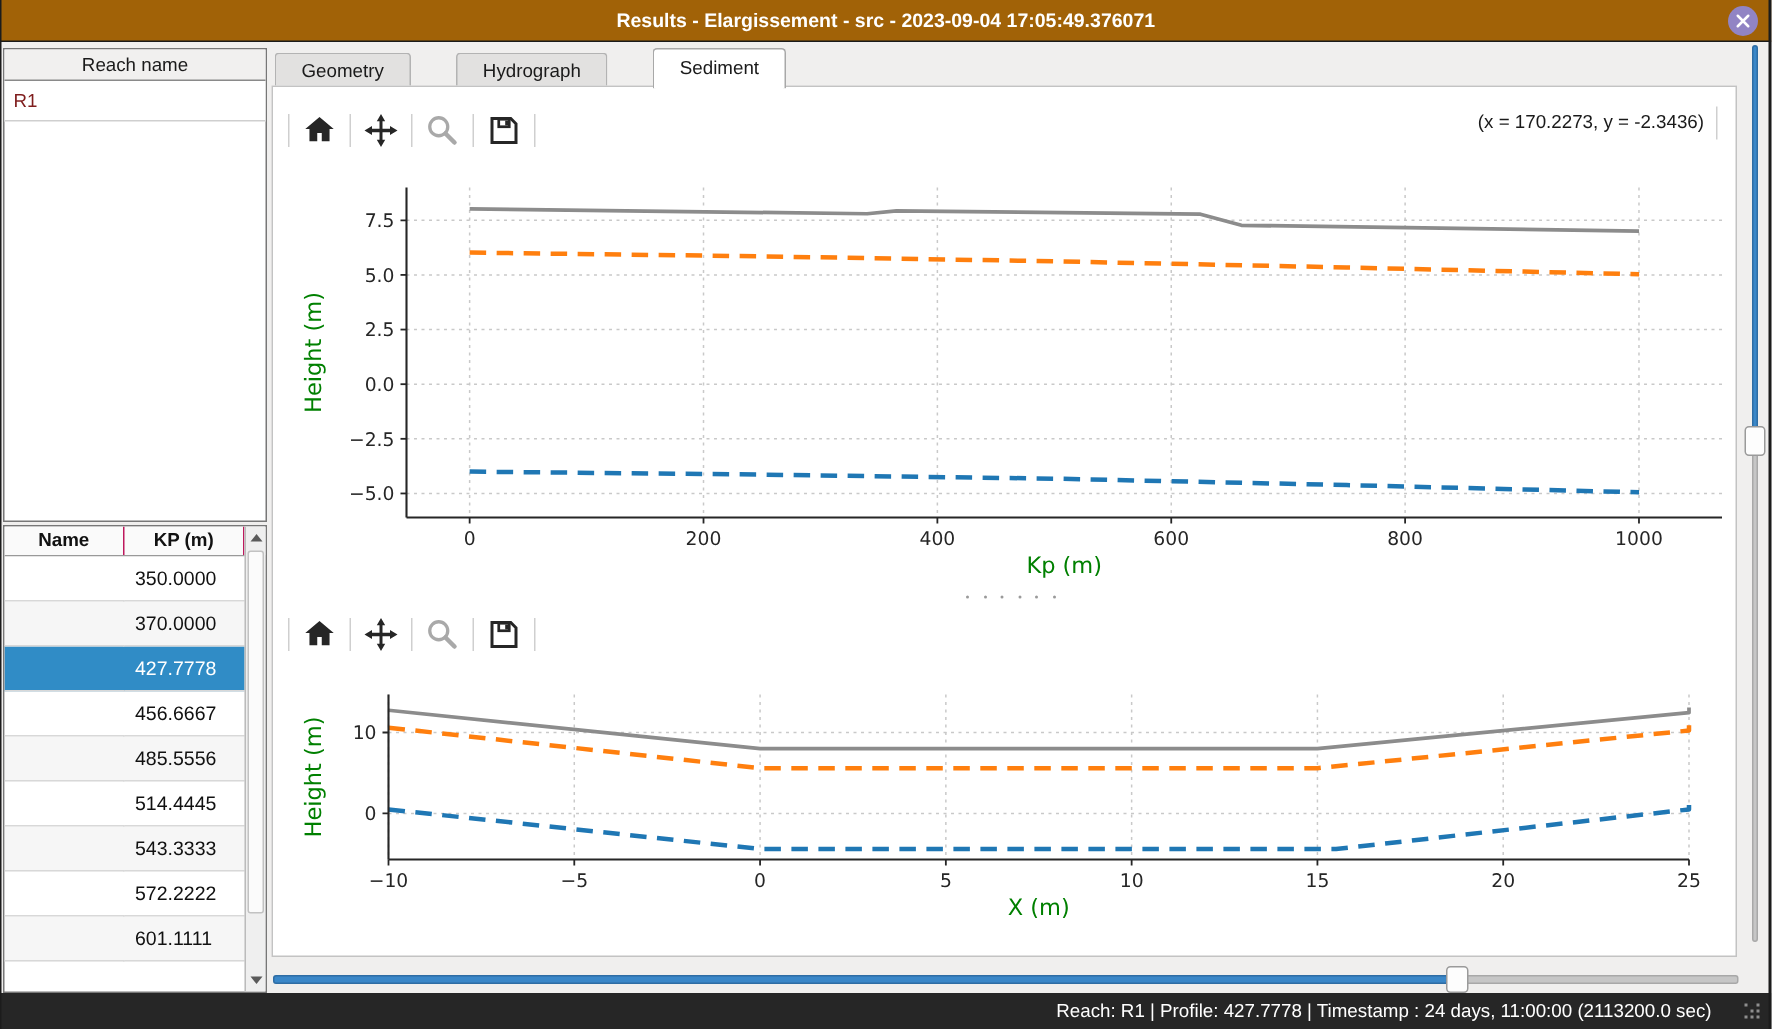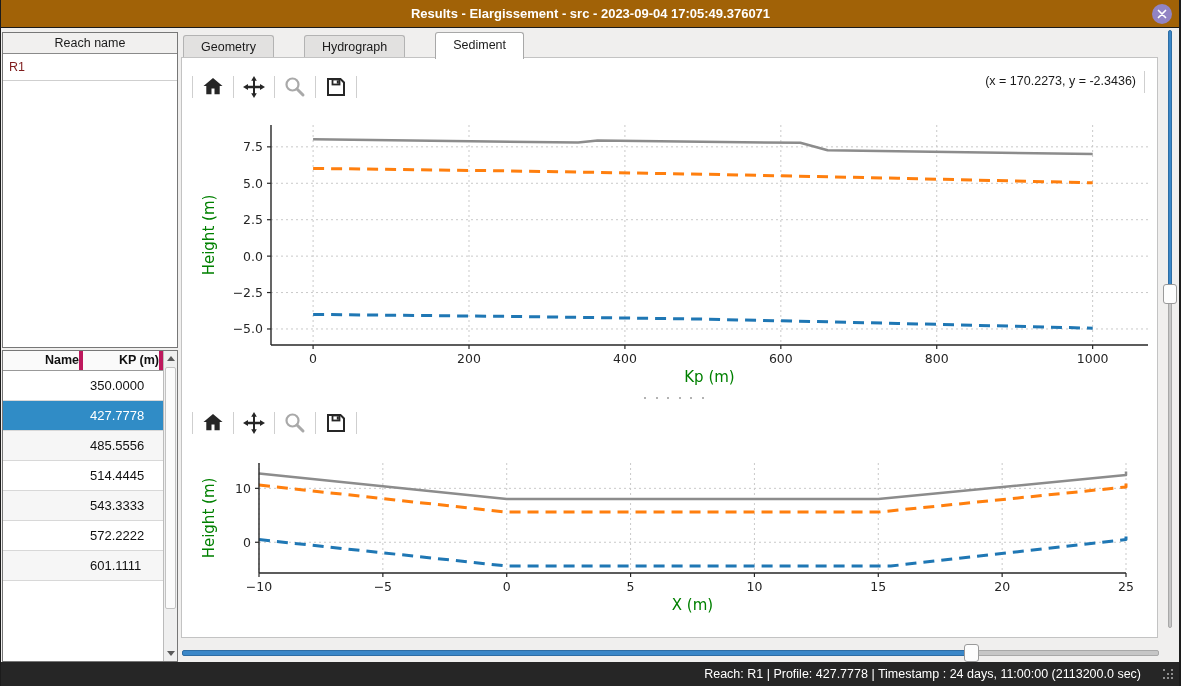--- a/index.html
+++ b/index.html
@@ -18,21 +18,21 @@
 
   
   .reach-box{position:absolute;left:2px;top:32px;width:176px;height:316px;background:#ffffff;border:1px solid #777;}
   .reach-header{height:21px;background:#f1f0ef;border-bottom:1px solid #8a8a8a;text-align:center;
     font-size:12.5px;line-height:21px;color:#1a1a1a;}
   .reach-item{height:27px;line-height:27px;padding-left:6px;font-size:12.5px;color:#7f1d1d;
     border-bottom:1px solid #cfcfcf;background:#fff;cursor:default;}
 
   .ptable{position:absolute;left:2px;top:350px;width:176px;height:312px;background:#ffffff;border:1px solid #777;overflow:hidden;}
   .ptable-header{display:flex;height:20px;background:#fafafa;border-bottom:1px solid #999;}
-  .ph-cell{width:80px;text-align:right;font-size:12.5px;font-weight:bold;line-height:19px;color:#111;border-right:4px solid #be185d;}
+  .ph-cell{width:80px;text-align:center;font-size:12.5px;font-weight:bold;line-height:19px;color:#111;border-right:1px solid #be185d;}
   .ptable-body{position:absolute;left:0;top:20px;width:161px;}
   .prow{display:flex;height:30px;background:#fff;align-items:flex-end;}
   .prow.alt{background:#f6f6f6;}
   .prow .c-name{width:80px;border-right:1px solid #d8d8d8;border-bottom:1px solid #d8d8d8;}
   .prow .c-kp{width:81px;border-bottom:1px solid #d8d8d8;font-size:13px;line-height:29px;padding-left:7px;color:#111;}
   .prow.selected{background:#308cc6;}
   .prow.selected .c-kp{color:#ffffff;}
   .tscroll{position:absolute;right:0;top:0;width:14px;height:100%;background:#efefef;border-left:1px solid #bbb;}
   .tscroll .thumb{position:absolute;left:1px;top:16px;width:11px;height:242px;background:#fbfbfb;border:1px solid #c2c2c2;border-radius:2px;}
   .arr{position:absolute;left:3px;width:0;height:0;border-left:4px solid transparent;border-right:4px solid transparent;}
@@ -102,23 +102,31 @@
   <div class="ptable">
     <div class="ptable-header">
       <div class="ph-cell">Name</div>
       <div class="ph-cell">KP (m)</div>
     </div>
     <div class="ptable-body" id="ptable-body">
         <div class="prow">
           <div class="c-name"></div>
           <div class="c-kp">350.0000</div>
         </div>
+        <div class="prow alt">
+          <div class="c-name"></div>
+          <div class="c-kp">370.0000</div>
+        </div>
         <div class="prow alt selected">
           <div class="c-name"></div>
           <div class="c-kp">427.7778</div>
+        </div>
+        <div class="prow">
+          <div class="c-name"></div>
+          <div class="c-kp">456.6667</div>
         </div>
         <div class="prow alt">
           <div class="c-name"></div>
           <div class="c-kp">485.5556</div>
         </div>
         <div class="prow">
           <div class="c-name"></div>
           <div class="c-kp">514.4445</div>
         </div>
         <div class="prow alt">

